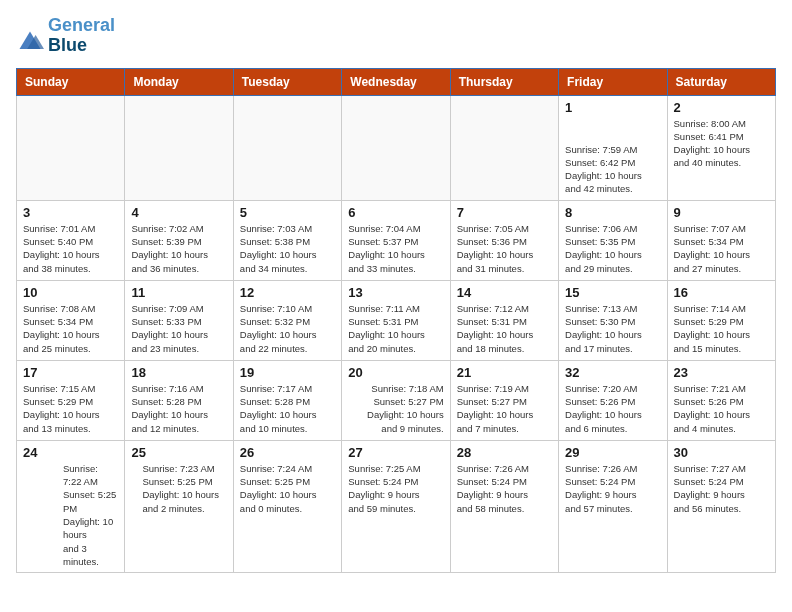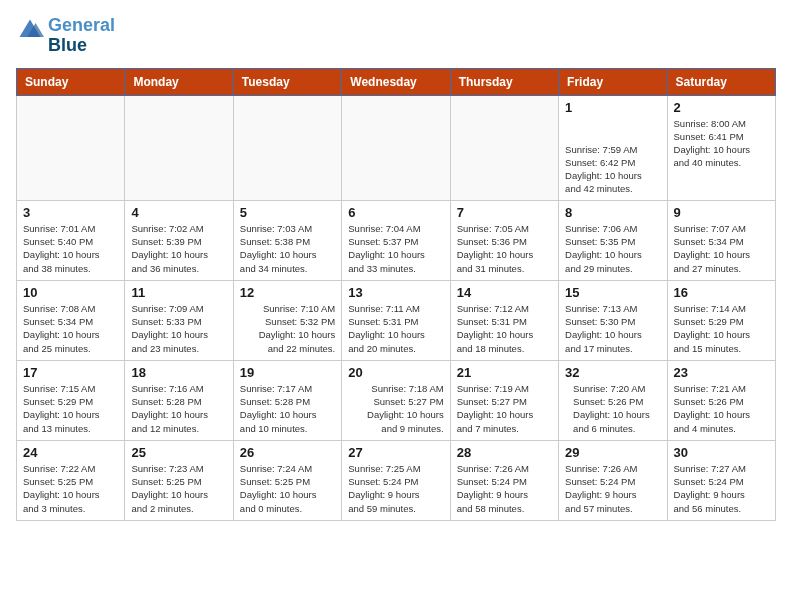--- a/index.html
+++ b/index.html
@@ -11,21 +11,21 @@
       padding: 16px;
     }
     .header-area {
       display: flex;
       justify-content: space-between;
       align-items: flex-start;
       margin-bottom: 12px;
     }
     .logo {
       display: flex;
-      align-items: flex-start;
+      align-items: flex-end;
       gap: 4px;
     }
     .logo-text {
       font-size: 18px;
       font-weight: bold;
       color: #1a1a1a;
       line-height: 1.1;
     }
     .logo-text span {
       color: #4a90c8;
@@ -198,21 +198,21 @@
         </td>
         <td>
           <div class="day-number">11</div>
           <div class="day-info" style="white-space: pre-line;">Sunrise: 7:09 AM
 Sunset: 5:33 PM
 Daylight: 10 hours
 and 23 minutes.</div>
         </td>
         <td>
           <div class="day-number">12</div>
-          <div class="day-info" style="white-space: pre-line; text-align: right;">Sunrise: 7:10 AM
+          <div class="day-info" style="white-space: pre-line;">Sunrise: 7:10 AM
 Sunset: 5:32 PM
 Daylight: 10 hours
 and 22 minutes.</div>
         </td>
         <td>
           <div class="day-number">13</div>
           <div class="day-info" style="white-space: pre-line;">Sunrise: 7:11 AM
 Sunset: 5:31 PM
 Daylight: 10 hours
 and 20 minutes.</div>
@@ -270,44 +270,44 @@
         </td>
         <td>
           <div class="day-number">21</div>
           <div class="day-info" style="white-space: pre-line;">Sunrise: 7:19 AM
 Sunset: 5:27 PM
 Daylight: 10 hours
 and 7 minutes.</div>
         </td>
         <td>
           <div class="day-number">32</div>
-          <div class="day-info" style="white-space: pre-line; margin-left: 8px;">Sunrise: 7:20 AM
+          <div class="day-info" style="white-space: pre-line;">Sunrise: 7:20 AM
 Sunset: 5:26 PM
 Daylight: 10 hours
 and 6 minutes.</div>
         </td>
         <td>
           <div class="day-number">23</div>
           <div class="day-info" style="white-space: pre-line;">Sunrise: 7:21 AM
 Sunset: 5:26 PM
 Daylight: 10 hours
 and 4 minutes.</div>
         </td>
       </tr>
       <tr>
         <td>
           <div class="day-number">24</div>
-          <div class="day-info" style="white-space: pre-line;">Sunrise: 7:22 AM
+          <div class="day-info" style="white-space: pre-line; margin-left: 40px;">Sunrise: 7:22 AM
 Sunset: 5:25 PM
 Daylight: 10 hours
 and 3 minutes.</div>
         </td>
         <td>
           <div class="day-number">25</div>
-          <div class="day-info" style="white-space: pre-line;">Sunrise: 7:23 AM
+          <div class="day-info" style="white-space: pre-line; margin-left: 11px;">Sunrise: 7:23 AM
 Sunset: 5:25 PM
 Daylight: 10 hours
 and 2 minutes.</div>
         </td>
         <td>
           <div class="day-number">26</div>
           <div class="day-info" style="white-space: pre-line;">Sunrise: 7:24 AM
 Sunset: 5:25 PM
 Daylight: 10 hours
 and 0 minutes.</div>

